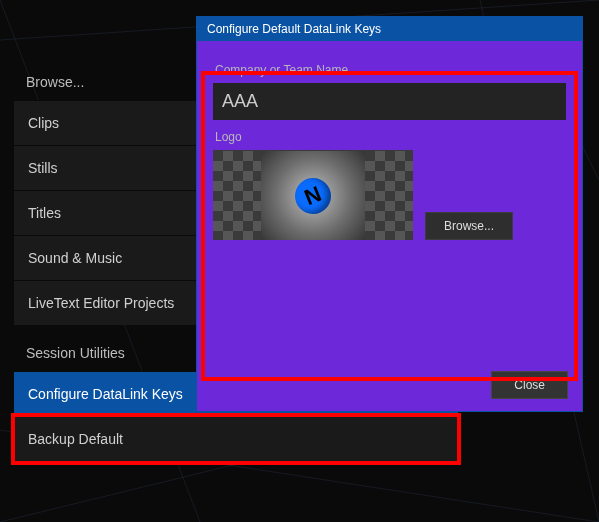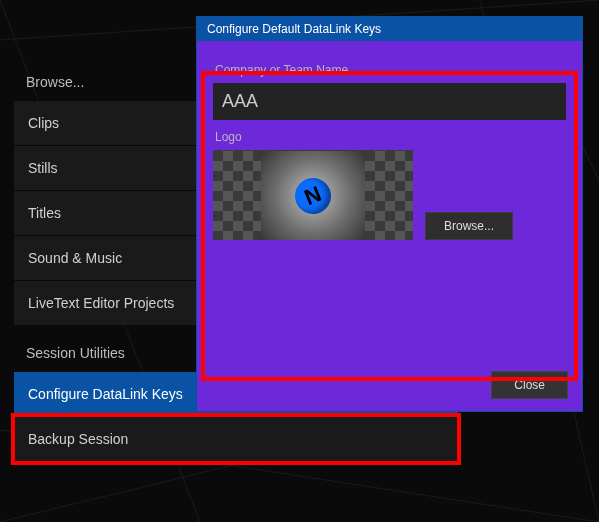--- a/index.html
+++ b/index.html
@@ -130,21 +130,21 @@
 
   <div class="menu-item">Clips</div>
   <div class="menu-item">Stills</div>
   <div class="menu-item">Titles</div>
   <div class="menu-item">Sound &amp; Music</div>
   <div class="menu-item">LiveText Editor Projects</div>
 
   <div class="menu-section-label" style="margin-top:8px">Session Utilities</div>
 
   <div class="menu-item selected">Configure DataLink Keys</div>
-  <div class="menu-item">Backup Session</div>
+  <div class="menu-item">Backup Default</div>
 </div>
 
 <div class="red-box" style="left:11px; top:413px; width:450px; height:52px;"></div>
 
 <div class="dialog">
   <div class="dialog-title">Configure Default DataLink Keys</div>
 
   <div class="dialog-body">
     <div class="red-box dialog-hl"></div>
 

